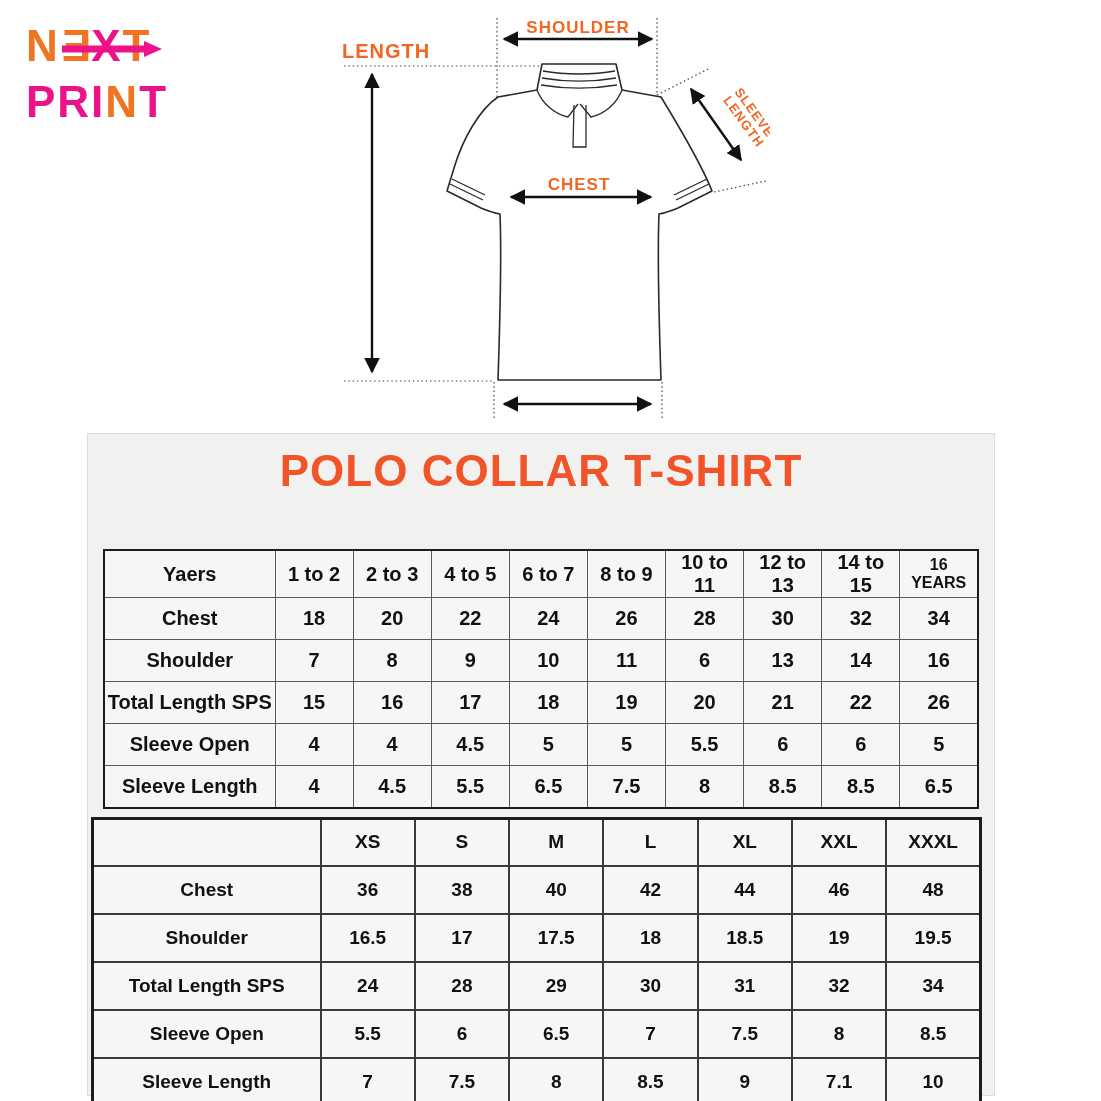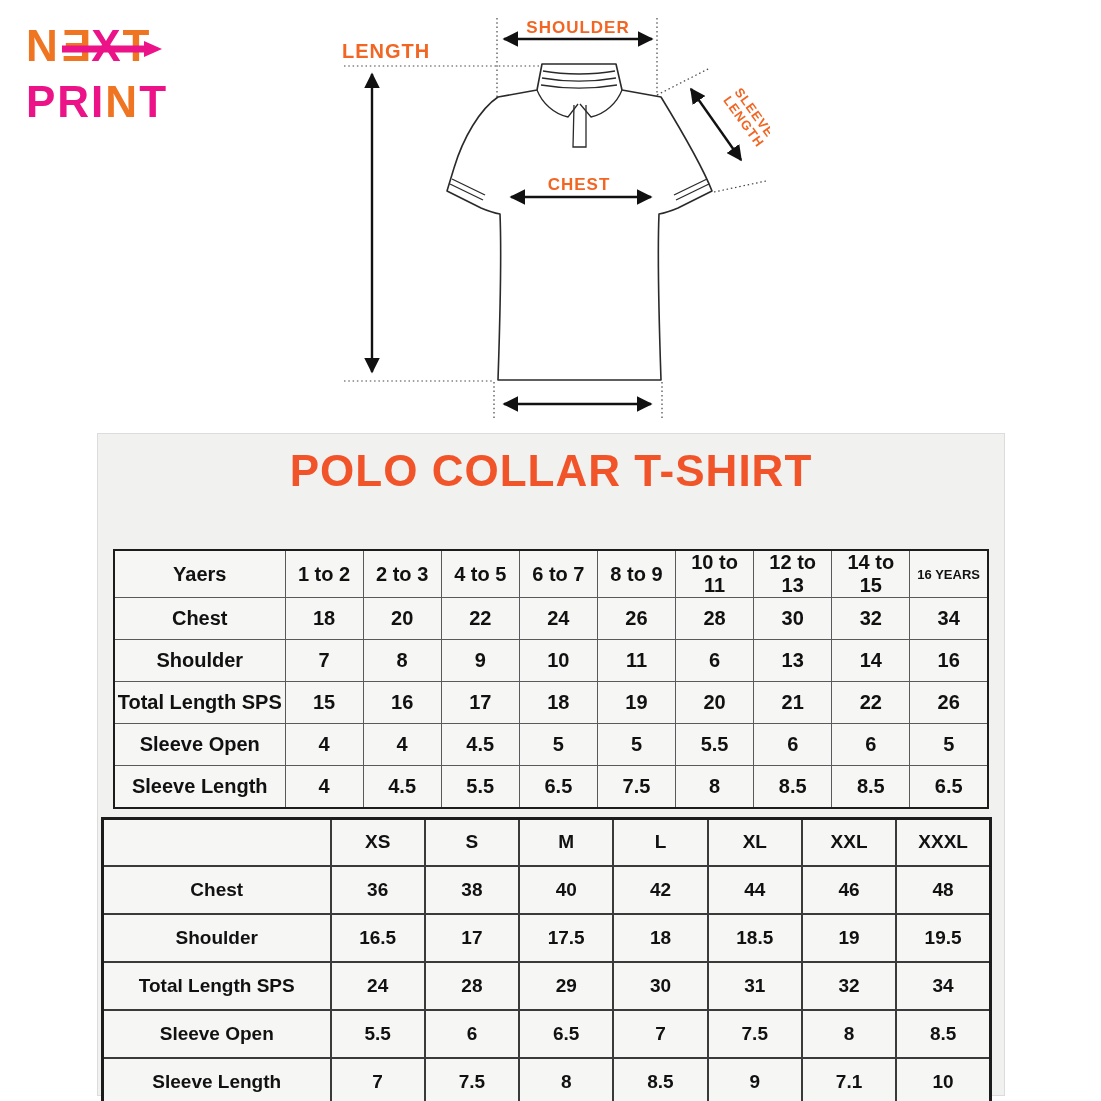--- a/index.html
+++ b/index.html
@@ -12,32 +12,32 @@
   .logo-line2 { margin-top: 12px; }
   .lg-or { color: #f07522; }
   .lg-mg { color: #ec1388; }
   .flip-e { display: inline-block; transform: scaleX(-1); }
   .logo-arrow { position: absolute; left: 36px; top: 17px; pointer-events: none; }
 
   
   .diagram { position: absolute; left: 330px; top: 0; }
 
   
-  .panel { position: absolute; left: 97px; top: 433px; width: 908px; height: 663px;
+  .panel { position: absolute; left: 87px; top: 433px; width: 908px; height: 663px;
            background: #f1f1f0; border: 1px solid #dcdcdc; }
   .panel-title { margin-top: 12px; text-align: center; font-size: 44px; font-weight: 800;
                  color: #f2542a; letter-spacing: 1px; }
 
   table { border-collapse: collapse; table-layout: fixed; background: #f6f6f5; color: #111;
           font-weight: bold; text-align: center; }
 
   .t1 { margin: 53px 0 0 15px; width: 876px; border: 2px solid #1c1c1c; font-size: 20px; }
   .t1 th, .t1 td { border: 1px solid #5a5a5a; height: 42px; padding: 0 2px; }
   .t1 thead th:first-child { width: 171px; }
-  .t1 thead th:last-child { font-size: 13px; }
+  .t1 thead th:last-child { font-size: 16px; }
 
   .t2 { margin: 8px 0 0 3px; width: 891px; border: 3px solid #1c1c1c; font-size: 19px; }
   .t2 th, .t2 td { border: 2px solid #3a3a3a; height: 48px; padding: 0 2px; }
   .t2 thead th:first-child { width: 228px; }
 
   .svg-label { fill: #f26522; font-family: "Liberation Sans", sans-serif; font-weight: bold; }
 </style>
 </head>
 <body>
 

